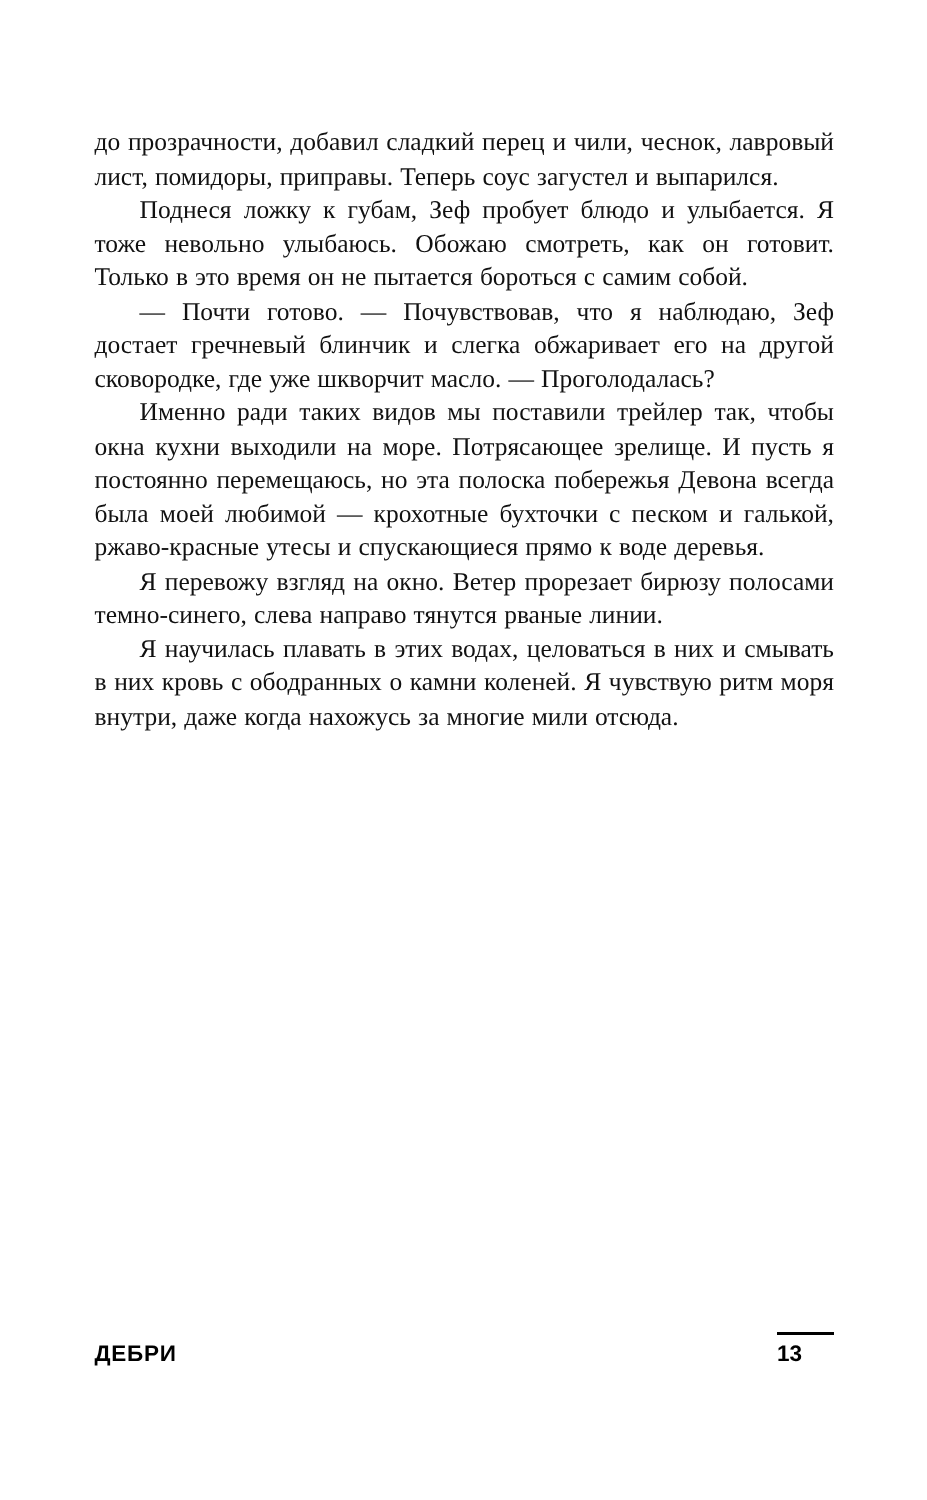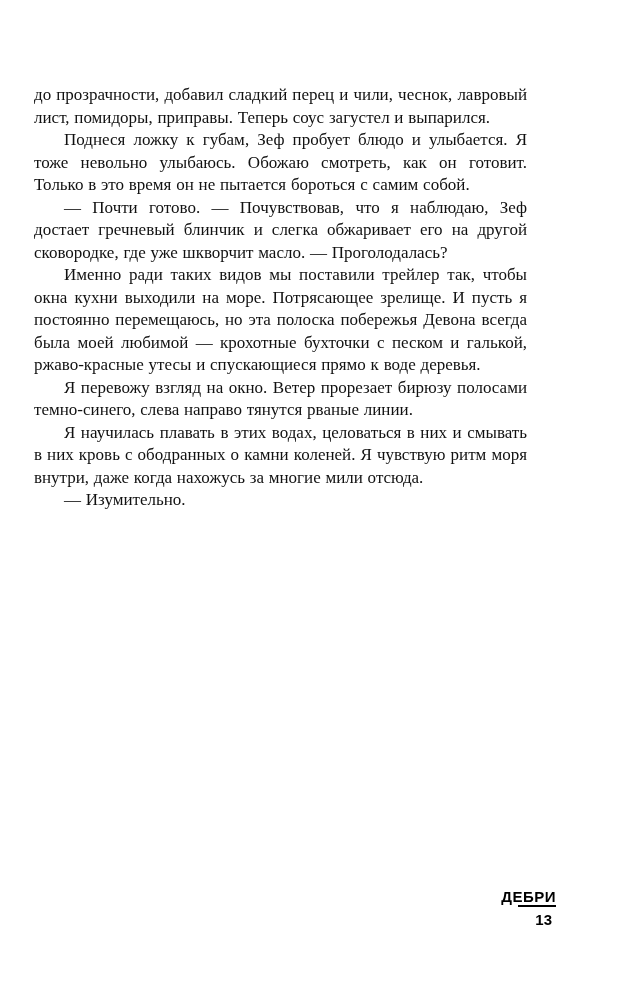--- a/index.html
+++ b/index.html
@@ -12,21 +12,21 @@
     background: #ffffff;
     color: #111111;
     font-family: "Liberation Serif", serif;
     overflow: hidden;
   }
   .page {
     position: relative;
     box-sizing: border-box;
     width: 618px;
     height: 1000px;
-    padding: 84px 62px 0 34px;
+    padding: 84px 62px 0 63px;
   }
   .text-block {
     width: 493px;
   }
   .para {
     margin: 0;
     font-size: 17px;
     line-height: 22.5px;
     text-align: justify;
     text-indent: 30px;
@@ -36,33 +36,32 @@
     text-indent: 0;
   }
   .footer {
     position: absolute;
     left: 63px;
     right: 62px;
     top: 888px;
     display: flex;
     justify-content: space-between;
     align-items: flex-end;
-    flex-direction: column;
   }
   .running-title {
     font-family: "Liberation Sans", sans-serif;
     font-weight: bold;
     font-size: 15px;
     letter-spacing: 0.5px;
     color: #000000;
   }
   .pagenum-wrap {
     display: flex;
     flex-direction: column;
-    align-items: flex-end;
+    align-items: flex-start;
   }
   .pagenum-rule {
     width: 38px;
     border-top: 2.5px solid #000000;
     margin-bottom: 4px;
   }
   .page-number {
     font-family: "Liberation Sans", sans-serif;
     font-weight: bold;
     font-size: 15px;
@@ -75,21 +74,20 @@
 
 <div class="page">
 
   <div class="text-block">
     <p class="para no-indent">до прозрачности, добавил сладкий перец и чили, чеснок, лавровый лист, помидоры, приправы. Теперь соус загустел и выпарился.</p>
     <p class="para">Поднеся ложку к губам, Зеф пробует блюдо и улыбается. Я тоже невольно улыбаюсь. Обожаю смотреть, как он готовит. Только в это время он не пытается бороться с самим собой.</p>
     <p class="para">— Почти готово. — Почувствовав, что я наблюдаю, Зеф достает гречневый блинчик и слегка обжаривает его на другой сковородке, где уже шкворчит масло. — Проголодалась?</p>
     <p class="para">Именно ради таких видов мы поставили трейлер так, чтобы окна кухни выходили на море. Потрясающее зрелище. И пусть я постоянно перемещаюсь, но эта полоска побережья Девона всегда была моей любимой — крохотные бухточки с песком и галькой, ржаво-красные утесы и спускающиеся прямо к воде деревья.</p>
     <p class="para">Я перевожу взгляд на окно. Ветер прорезает бирюзу полосами темно-синего, слева направо тянутся рваные линии.</p>
     <p class="para">Я научилась плавать в этих водах, целоваться в них и смывать в них кровь с ободранных о камни коленей. Я чувствую ритм моря внутри, даже когда нахожусь за многие мили отсюда.</p>
-    <p class="para">— Изумительно.</p>
   </div>
 
   <div class="footer">
     <span class="running-title">ДЕБРИ</span>
     <div class="pagenum-wrap">
       <div class="pagenum-rule"></div>
       <span class="page-number">13</span>
     </div>
   </div>
 

